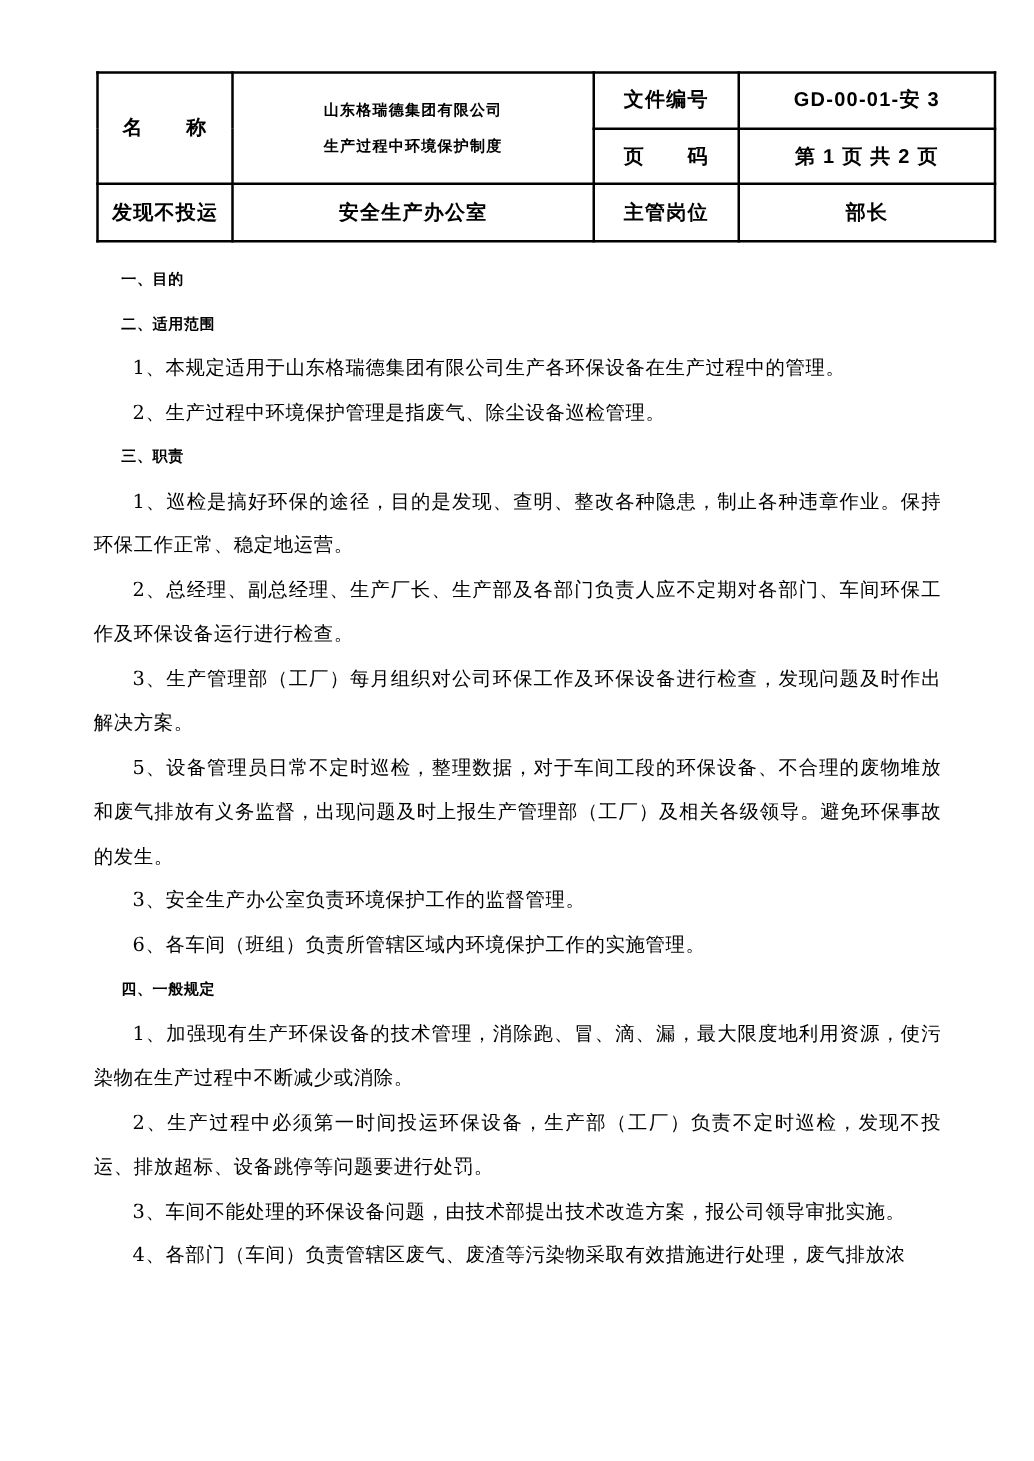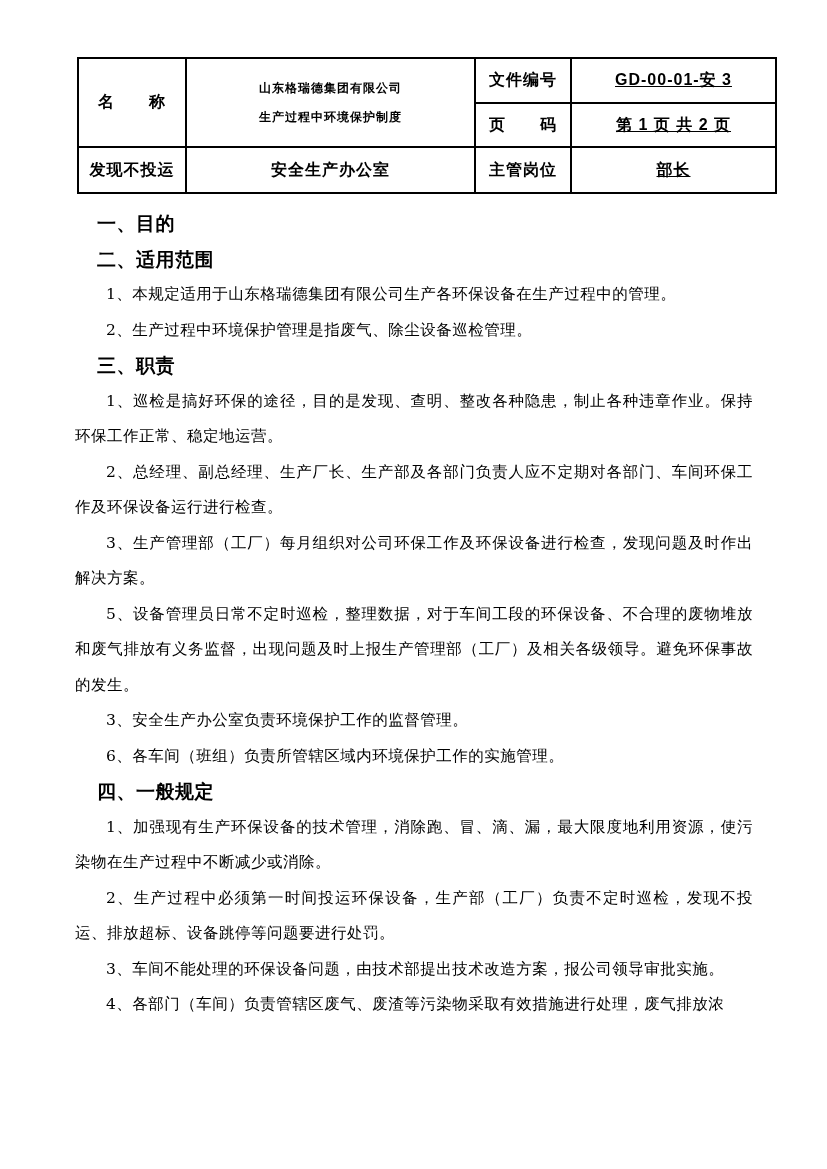--- a/index.html
+++ b/index.html
@@ -27,35 +27,35 @@
   .header-table td {
     border: 2px solid #000000;
     text-align: center;
     vertical-align: middle;
     font-size: 16px;
     padding: 0 2px;
     letter-spacing: 1px;
   }
   .header-table .col1 { width: 108px; }
   .header-table .col2 { width: 289px; }
-  .header-table .col3 { width: 96px; }
-  .header-table .col4 { width: 205px; text-decoration: underline; }
+  .header-table .col3 { width: 116px; }
+  .header-table .col4 { width: 205px; }
   .header-table tr.r1 td { height: 45px; }
   .header-table tr.r2 td { height: 44px; }
   .header-table tr.r3 td { height: 46px; }
   .name-value-cell div { line-height: 29px; font-size: 12px; }
   
   .doc-body {
     position: absolute; left: 75px; top: 206px;
     width: 678px;
   }
   .sec-heading {
     font-family: "Liberation Sans", sans-serif;
     font-weight: bold;
-    font-size: 19px;
+    font-size: 12px;
     line-height: 35.5px;
     margin: 0;
     padding-left: 22px;
     letter-spacing: 0.5px;
   }
   .para {
     font-size: 15.5px;
     line-height: 35.5px;
     margin: 0;
     text-indent: 2em;

